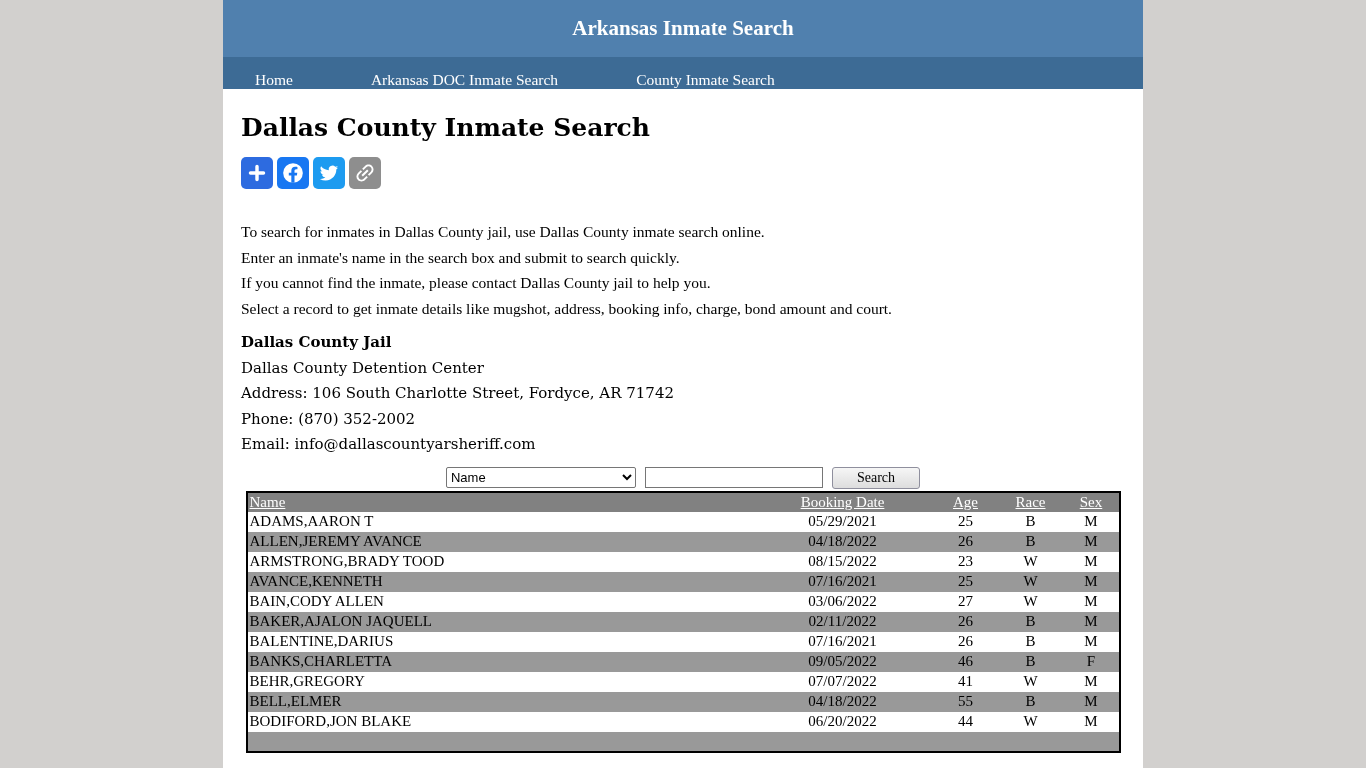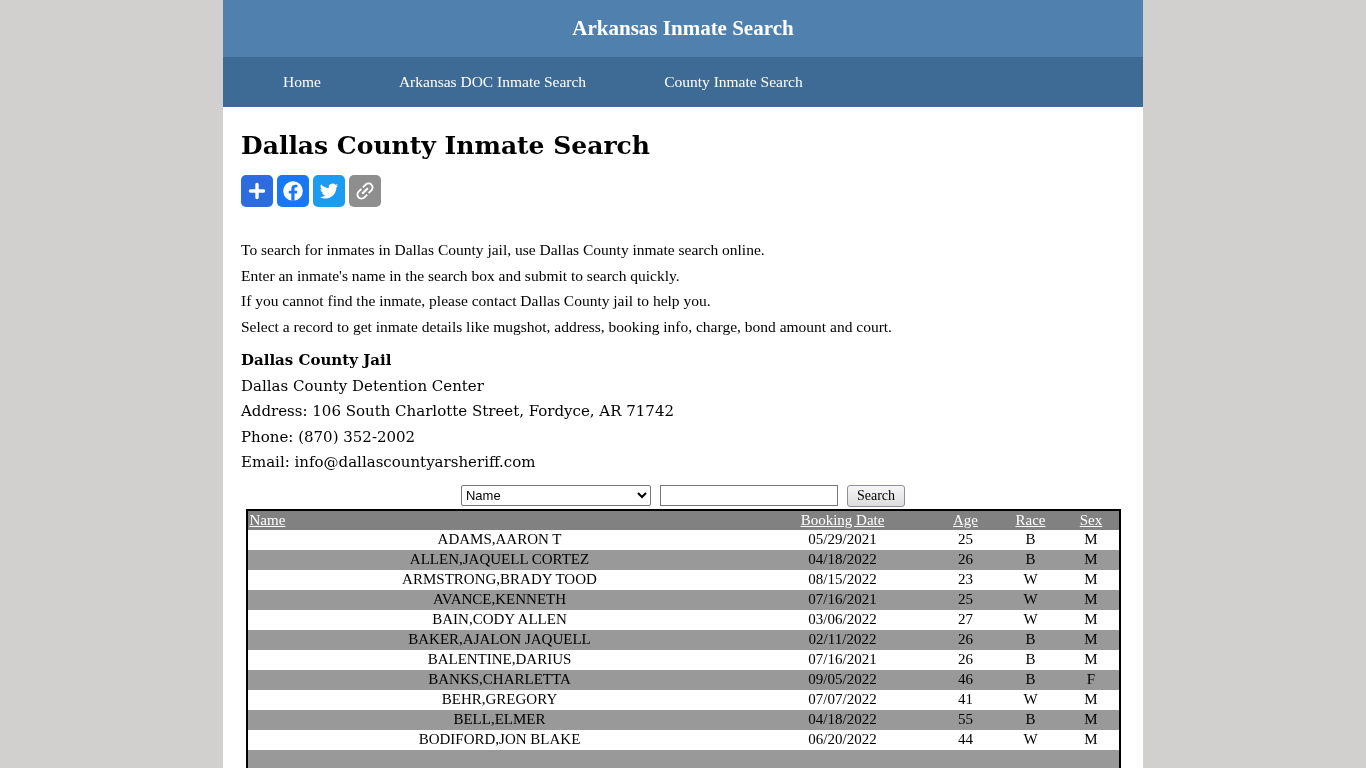--- a/index.html
+++ b/index.html
@@ -17,22 +17,22 @@
   
   .site-header {
     height: 57px; background: #5080ae;
     display: flex; align-items: center; justify-content: center;
   }
   .site-title {
     color: #fff; font-size: 21px; font-weight: bold;
     font-family: "Liberation Serif", serif;
   }
   .nav {
-    height: 50px; background: #3d6b95;
-    display: flex; align-items: center; padding-left: 60px;
+    height: 32px; background: #3d6b95;
+    display: flex; align-items: flex-end; padding-left: 32px;
   }
   .nav a {
     color: #fff; font-size: 15.5px; text-decoration: none;
     margin-right: 78px; font-family: "Liberation Serif", serif;
     white-space: nowrap;
   }
   
   .content { padding: 0 18px; }
   h1.page-title {
     font-family: "DejaVu Serif", serif;
@@ -63,40 +63,40 @@
   }
   .search-form input {
     width: 178px; height: 21px; vertical-align: middle;
     margin-left: 5px; border: 1px solid #767676; border-radius: 0;
     font: 13px "Liberation Sans", sans-serif; padding: 0 3px;
   }
   .search-form button {
     height: 22px; vertical-align: middle; margin-left: 5px;
     font: 14px "Liberation Serif", serif;
     background: linear-gradient(#f6f6f6, #dddddd);
-    border: 1px solid #8f8f9d; border-radius: 3px; padding: 0 9px;
+    border: 1px solid #8f8f9d; border-radius: 3px; padding: 0 24px;
     cursor: pointer;
   }
   
   table.inmate-table {
     width: 873px; margin: 2px auto 0; border-collapse: collapse;
     border: 2px solid #000; table-layout: fixed;
     font-family: "Liberation Serif", serif; font-size: 15px;
   }
   .inmate-table th, .inmate-table td {
     height: 20px; padding: 0 2px; overflow: hidden; white-space: nowrap;
   }
   .inmate-table thead tr { background: #818181; }
   .inmate-table th {
     color: #fff; font-weight: normal; text-decoration: underline;
     text-align: center;
   }
   .inmate-table th.c-name { text-align: left; }
   .inmate-table td { text-align: center; }
-  .inmate-table td.c-name { text-align: center; }
+  .inmate-table td.c-name { text-align: left; }
   .inmate-table tbody tr:nth-child(even) { background: #999999; }
   .inmate-table tr.partial td { height: 20px; }
 </style>
 </head>
 <body>
 
 <div class="page">
 
   <div class="site-header">
     <span class="site-title">Arkansas Inmate Search</span>
@@ -188,21 +188,21 @@
       </thead>
       <tbody>
           <tr>
             <td class="c-name">ADAMS,AARON T</td>
             <td>05/29/2021</td>
             <td>25</td>
             <td>B</td>
             <td>M</td>
           </tr>
           <tr>
-            <td class="c-name">ALLEN,JAQUELL CORTEZ</td>
+            <td class="c-name">ALLEN,JEREMY AVANCE</td>
             <td>04/18/2022</td>
             <td>26</td>
             <td>B</td>
             <td>M</td>
           </tr>
           <tr>
             <td class="c-name">ARMSTRONG,BRADY TOOD</td>
             <td>08/15/2022</td>
             <td>23</td>
             <td>W</td>

